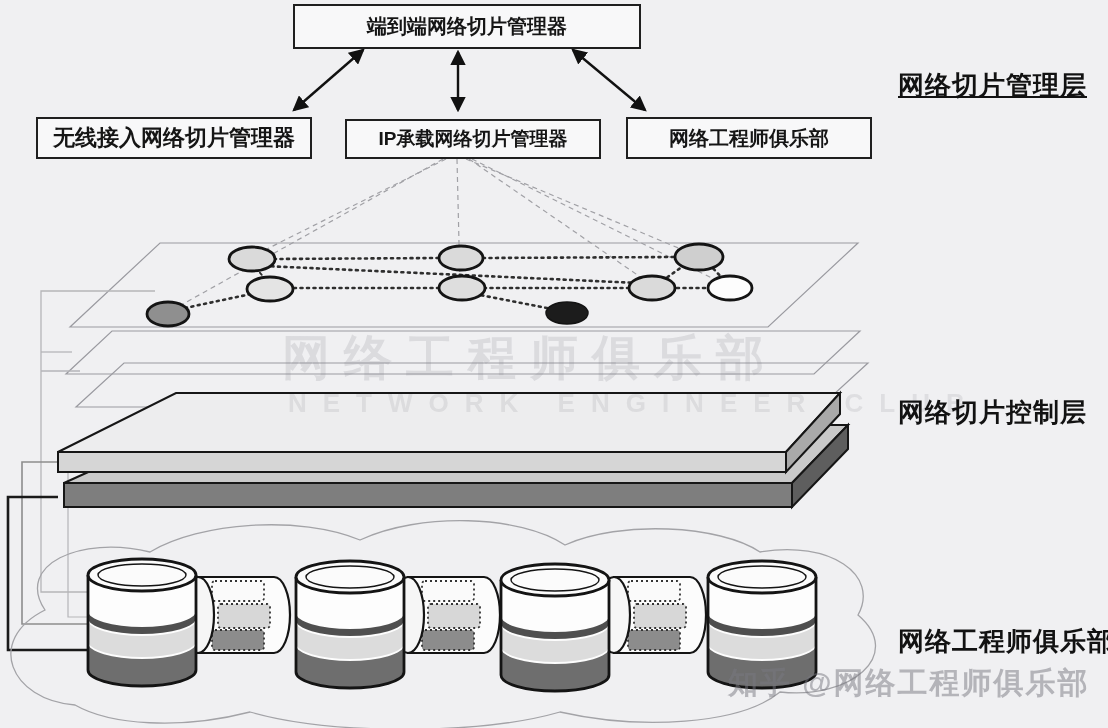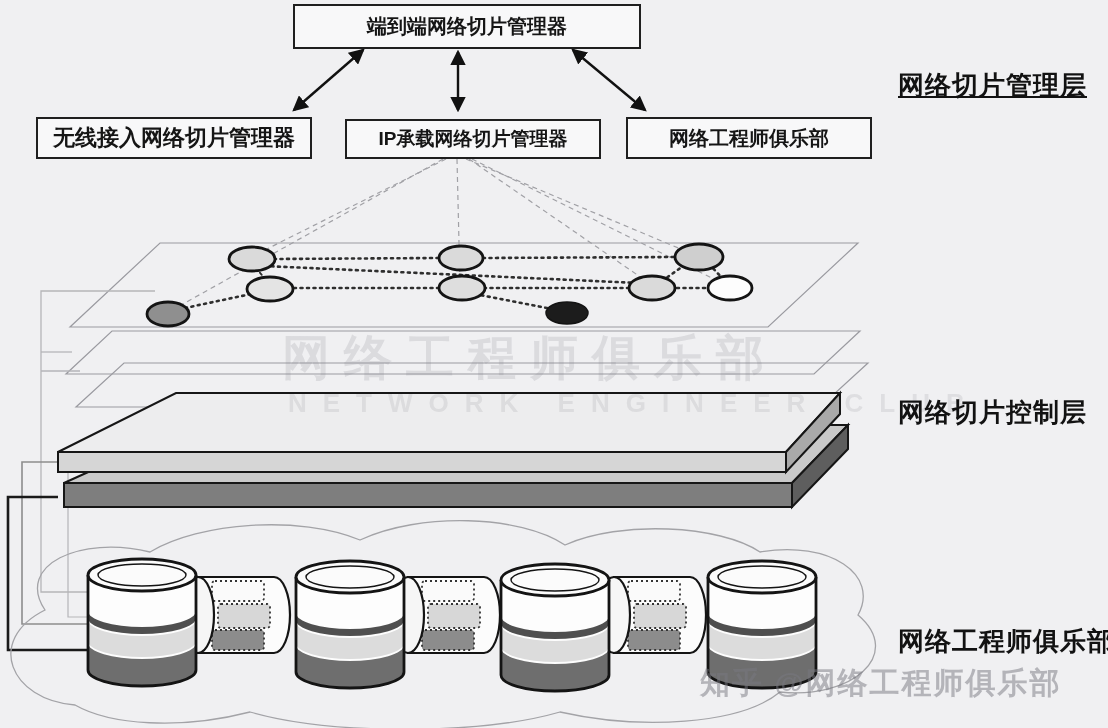--- a/index.html
+++ b/index.html
@@ -9,21 +9,21 @@
   .box{position:absolute;z-index:3;border:2px solid #1f1f1f;background:#f8f8f9;
        display:flex;align-items:center;justify-content:center;
        font-weight:700;color:#151515;white-space:nowrap;}
   .layer-label{position:absolute;z-index:3;font-weight:700;color:#121212;
        font-size:26px;letter-spacing:1px;white-space:nowrap;}
   .wm-cn{position:absolute;z-index:2;font-size:48px;font-weight:700;letter-spacing:14px;
        color:rgba(135,135,145,0.20);white-space:nowrap;}
   .wm-en{position:absolute;z-index:2;font-size:26px;font-weight:600;letter-spacing:16px;
        color:rgba(135,135,145,0.17);white-space:nowrap;}
   .credit{position:absolute;z-index:4;font-size:30px;font-weight:600;letter-spacing:2px;
-       color:rgba(120,120,128,0.50);white-space:nowrap;}
+       color:rgba(120,120,128,0.50);white-space:nowrap;margin-left:28px;}
 </style>
 </head>
 <body>
 
 <div id="stage">
 
   <svg id="diagram-svg" width="1108" height="728" viewBox="0 0 1108 728">
     <defs>
       <marker id="ah" viewBox="0 0 10 10" refX="8.5" refY="5" markerWidth="6.5" markerHeight="6.5" orient="auto-start-reverse">
         <path d="M0 0 L10 5 L0 10 Z" fill="#111"></path>

